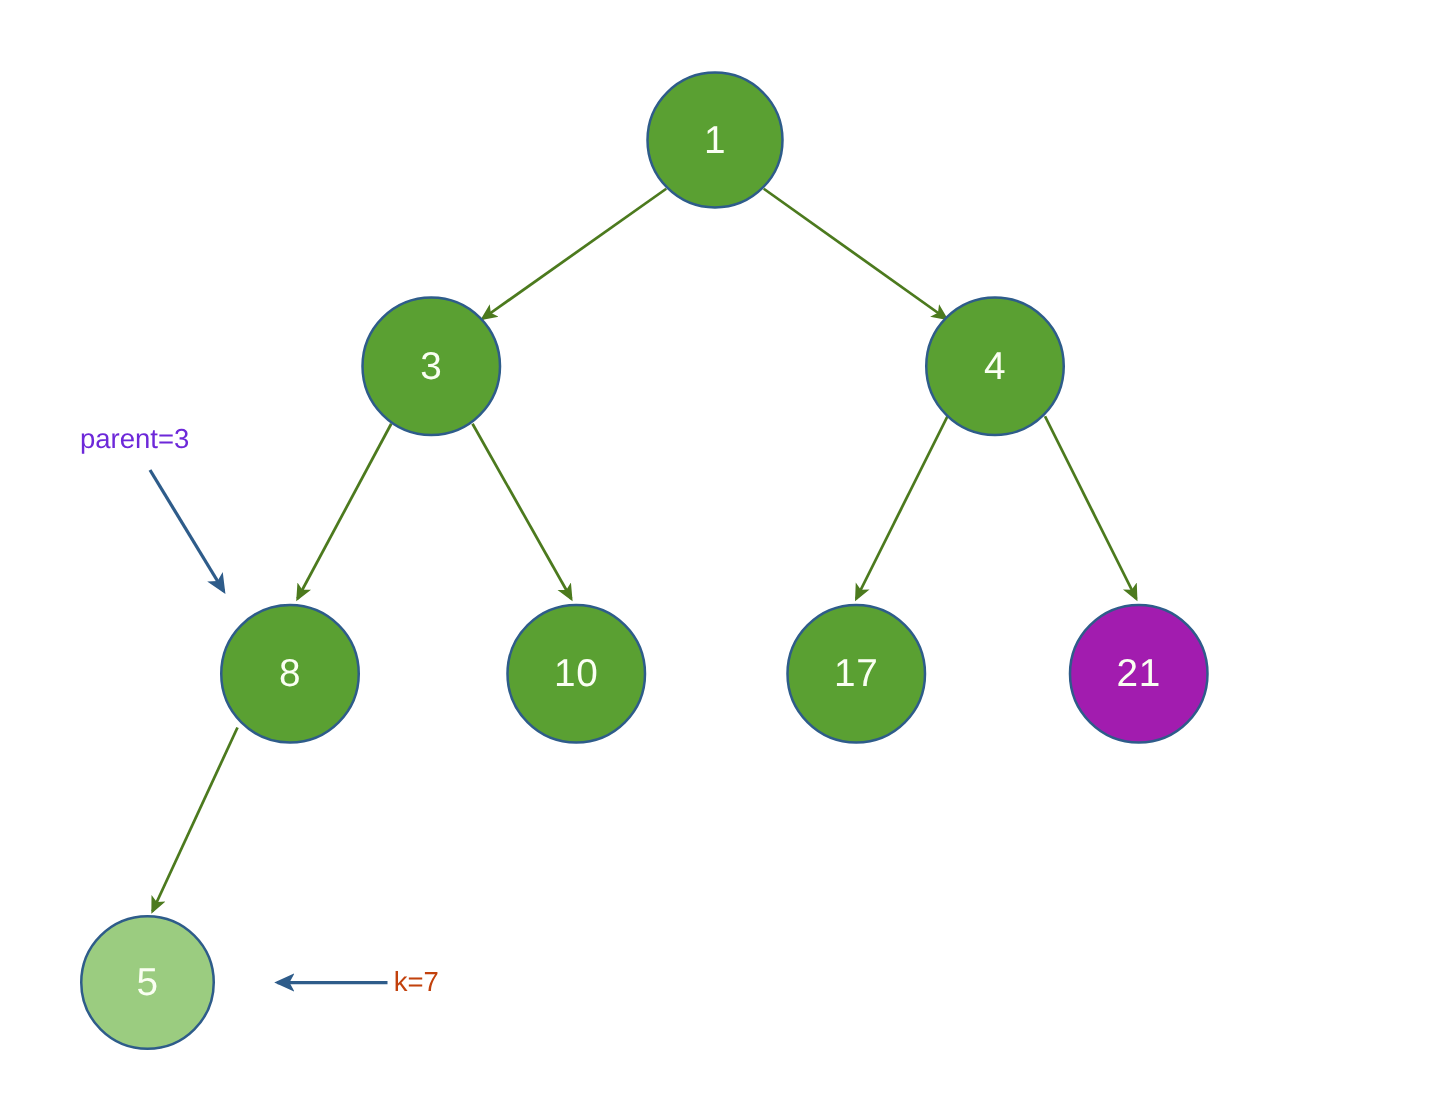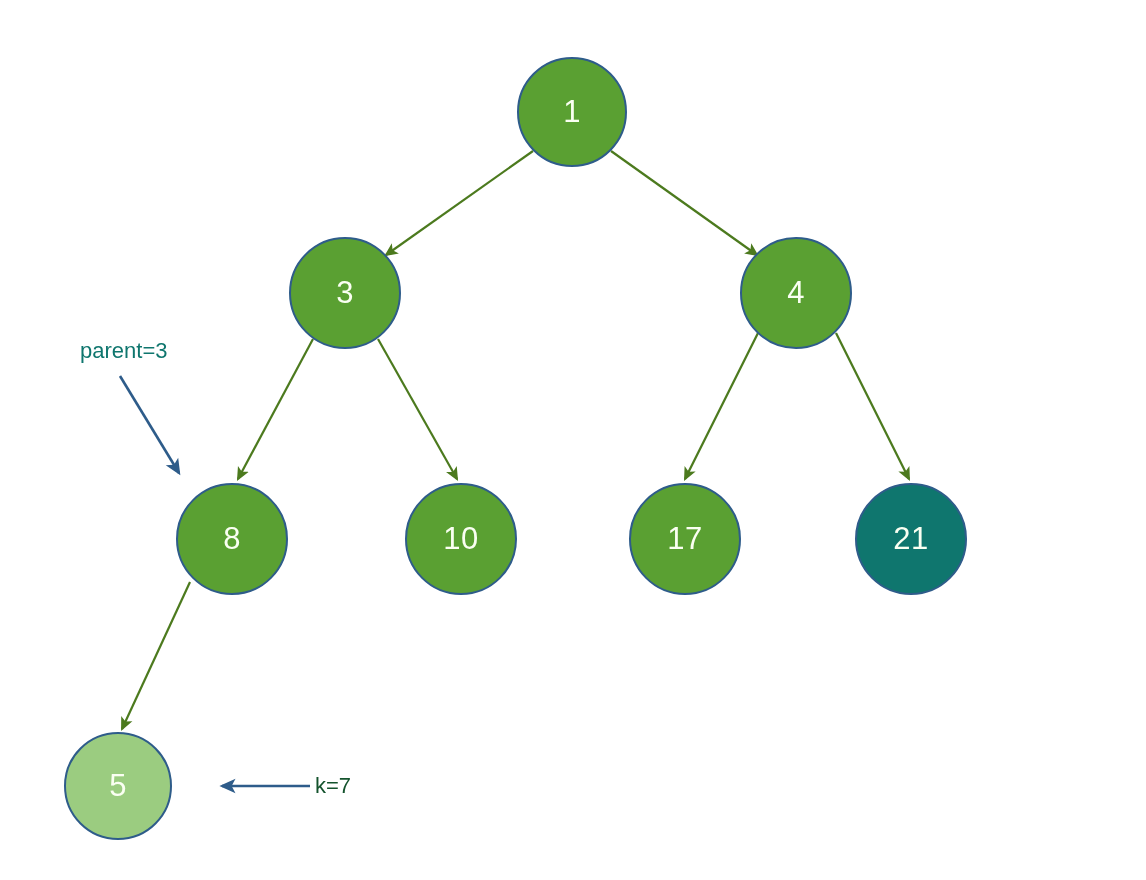--- a/index.html
+++ b/index.html
@@ -93,25 +93,25 @@
       </div>
       <div class="node" style="left: 176px; top: 483px; width: 112px; height: 112px; background: rgb(90, 160, 50); border-color: rgb(46, 92, 138); color: rgb(250, 255, 242);">
         <span class="node-label">8</span>
       </div>
       <div class="node" style="left: 405px; top: 483px; width: 112px; height: 112px; background: rgb(90, 160, 50); border-color: rgb(46, 92, 138); color: rgb(250, 255, 242); align-items: center;">
         <span class="node-label">10</span>
       </div>
       <div class="node" style="left: 629px; top: 483px; width: 112px; height: 112px; background: rgb(90, 160, 50); border-color: rgb(46, 92, 138); color: rgb(250, 255, 242);">
         <span class="node-label">17</span>
       </div>
-      <div class="node" style="left: 855px; top: 483px; width: 112px; height: 112px; background: #0f766e; border-color: rgb(46, 92, 138); color: rgb(250, 255, 242); text-align: center;">
+      <div class="node" style="left: 855px; top: 483px; width: 112px; height: 112px; background: #a21caf; border-color: rgb(46, 92, 138); color: rgb(250, 255, 242); text-align: center;">
         <span class="node-label">21</span>
       </div>
       <div class="node" style="left: 64px; top: 732px; width: 108px; height: 108px; background: rgb(155, 204, 128); border-color: rgb(46, 92, 138); color: rgb(250, 255, 242);">
         <span class="node-label">5</span>
       </div>
     </div>
   <div id="annotations-layer">
-      <div class="annotation-label" style="left: 80px; top: 340px; color: #0f766e;">parent=3</div>
-      <div class="annotation-label" style="left: 315px; top: 775px; color: #14532d;">k=7</div>
+      <div class="annotation-label" style="left: 64px; top: 340px; color: #6d28d9;">parent=3</div>
+      <div class="annotation-label" style="left: 315px; top: 775px; color: #c2410c;">k=7</div>
     </div>
 
 </div>
 
 </body></html>

